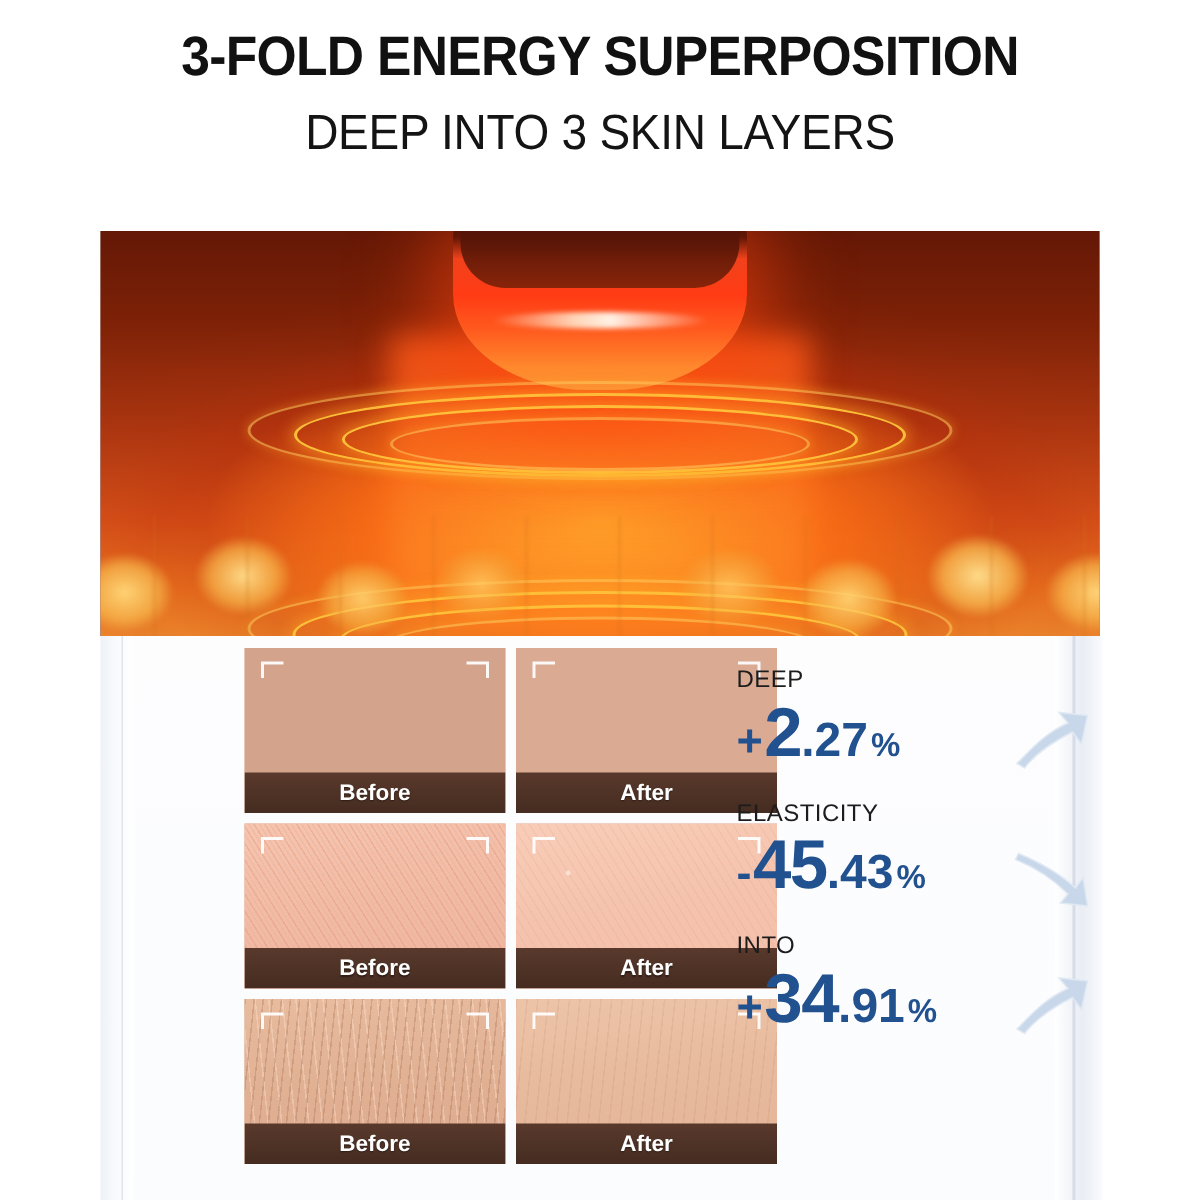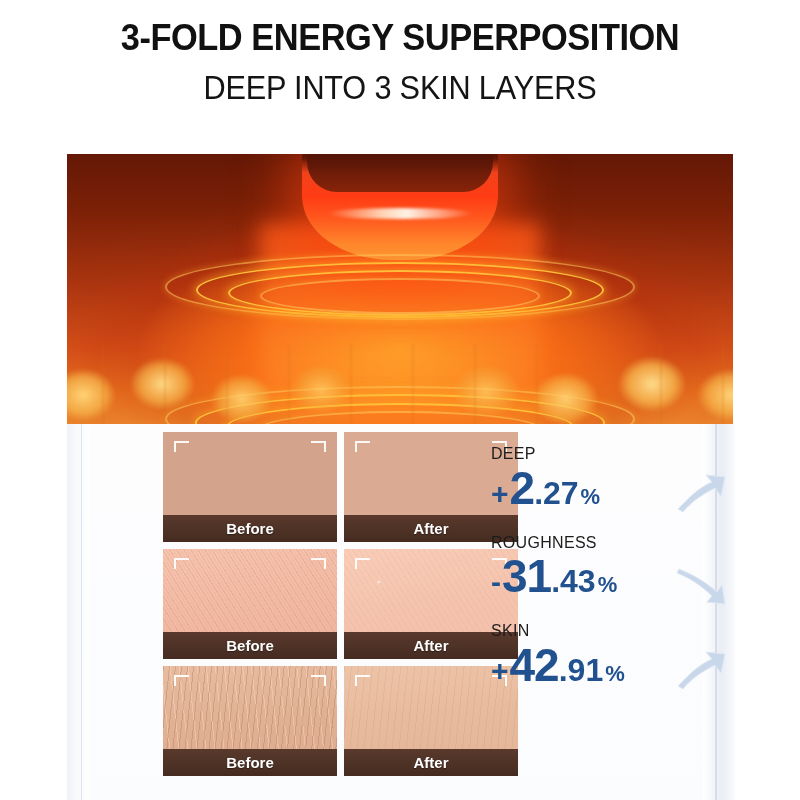--- a/index.html
+++ b/index.html
@@ -424,37 +424,37 @@
           <span class="mv-int">2</span>
           <span class="mv-dec">.27</span>
           <span class="mv-pct">%</span>
         </div>
         <svg class="metric-arrow up" viewBox="0 0 54 44">
           <path d="M4 38 C12 30 22 18 38 11 L32 4 L51 6 L47 25 L41 17 C27 24 16 32 9 41 Z" fill="#c8d8ea" stroke="#dfe8f3" stroke-width="1"></path>
         </svg>
       </div>
 
       <div class="metric m2">
-        <div class="metric-label">ROUGHNESS</div>
+        <div class="metric-label">ELASTICITY</div>
         <div class="metric-value">
           <span class="mv-sign">-</span>
-          <span class="mv-int">31</span>
+          <span class="mv-int">45</span>
           <span class="mv-dec">.43</span>
           <span class="mv-pct">%</span>
         </div>
         <svg class="metric-arrow down" viewBox="0 0 54 44">
           <path d="M3 10 C13 14 26 21 38 33 L33 39 L51 41 L48 22 L43 29 C31 18 17 11 5 6 Z" fill="#c8d8ea" stroke="#dfe8f3" stroke-width="1"></path>
         </svg>
       </div>
 
       <div class="metric m3">
-        <div class="metric-label">SKIN</div>
+        <div class="metric-label">INTO</div>
         <div class="metric-value">
           <span class="mv-sign">+</span>
-          <span class="mv-int">42</span>
+          <span class="mv-int">34</span>
           <span class="mv-dec">.91</span>
           <span class="mv-pct">%</span>
         </div>
         <svg class="metric-arrow up" viewBox="0 0 54 44">
           <path d="M4 38 C12 30 22 18 38 11 L32 4 L51 6 L47 25 L41 17 C27 24 16 32 9 41 Z" fill="#c8d8ea" stroke="#dfe8f3" stroke-width="1"></path>
         </svg>
       </div>
 
     </div>
   </div>

